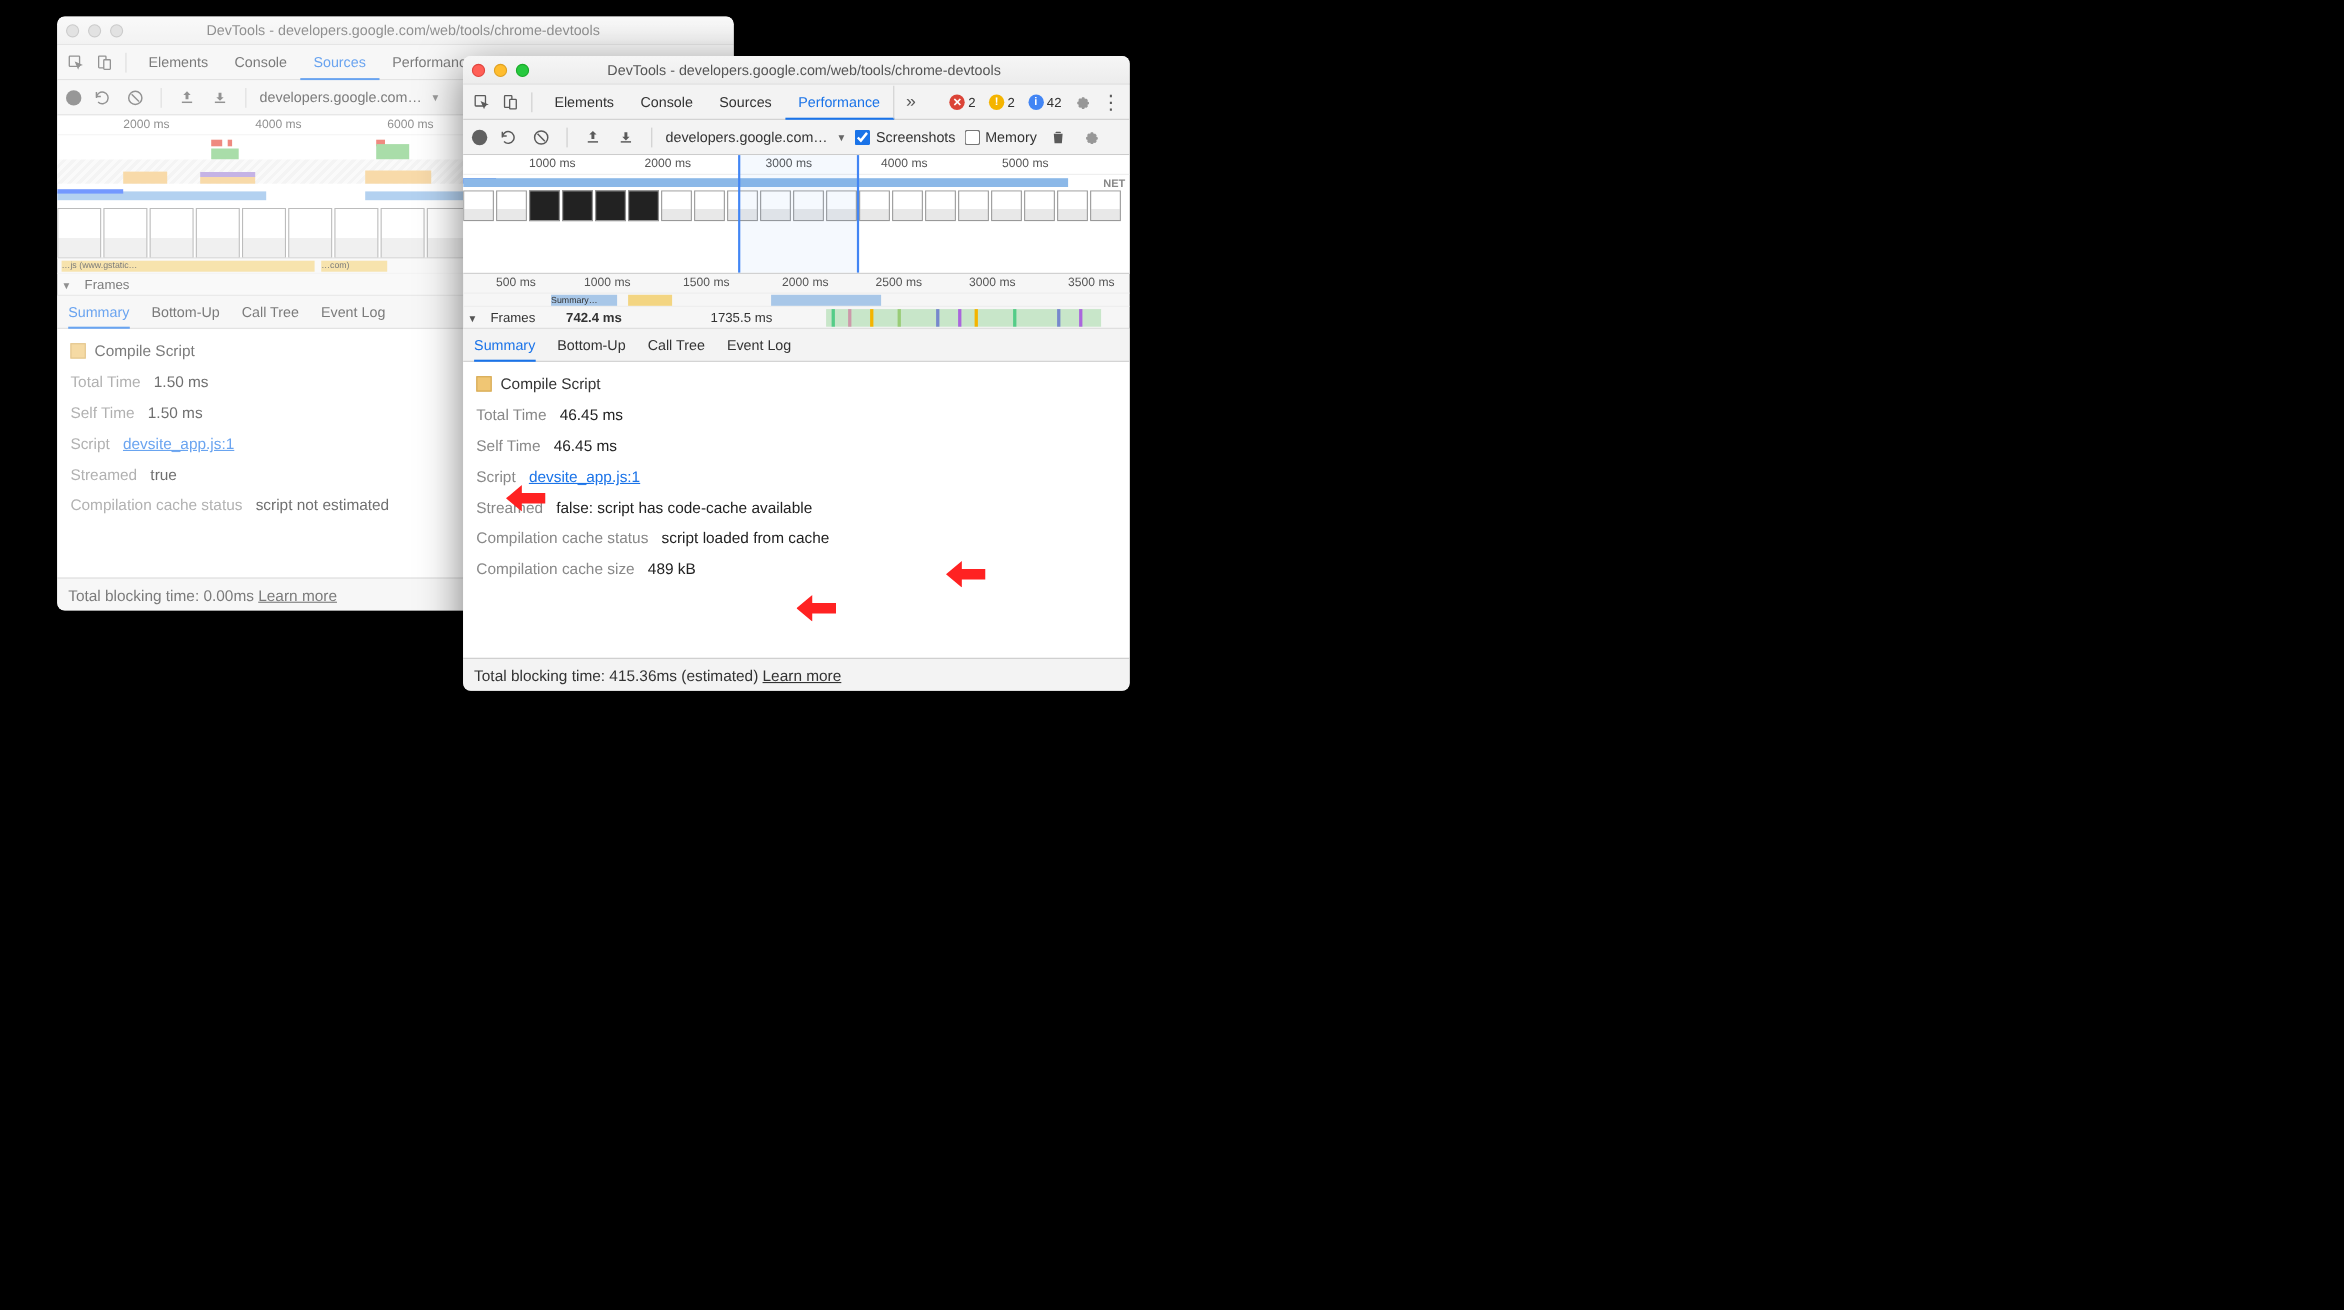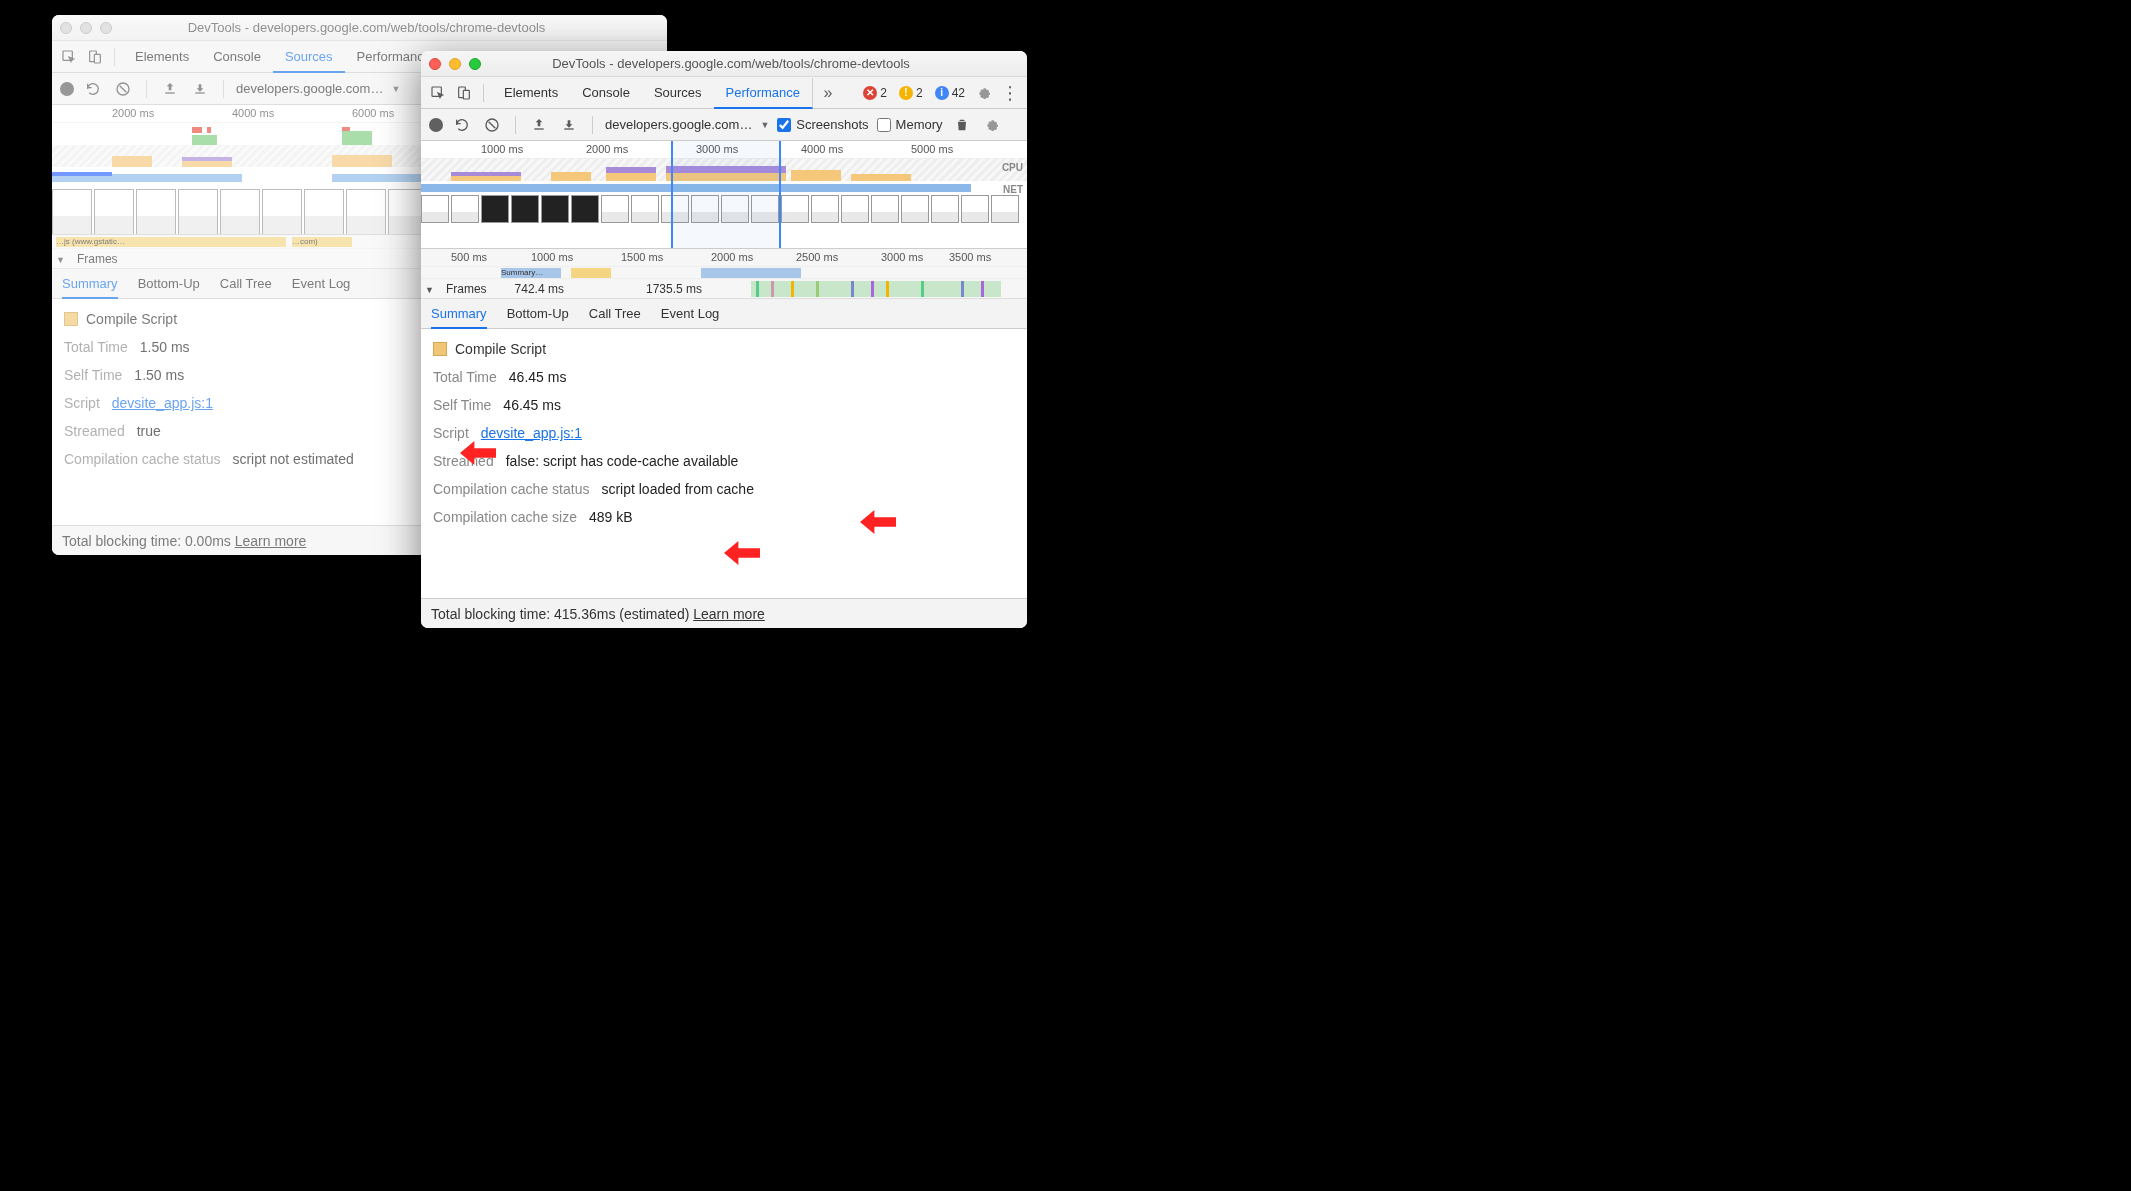--- a/index.html
+++ b/index.html
@@ -405,29 +405,20 @@
   </div>
 
   <div class="timeline-area" style="height:108px;">
     <div class="ruler">
       <span class="ruler-tick" style="left:60px">1000 ms</span>
       <span class="ruler-tick" style="left:165px">2000 ms</span>
       <span class="ruler-tick" style="left:275px">3000 ms</span>
       <span class="ruler-tick" style="left:380px">4000 ms</span>
       <span class="ruler-tick" style="left:490px">5000 ms</span>
     </div>
-    <div class="cpu-row hatched">
-      <div class="cpu-fill" style="left:30px; width:70px; height:60%;"></div>
-      <div class="cpu-fill" style="left:130px; width:40px; height:40%; background:#f4c77b;"></div>
-      <div class="cpu-fill" style="left:185px; width:50px; height:90%;"></div>
-      <div class="cpu-fill" style="left:245px; width:120px; height:95%;"></div>
-      <div class="cpu-fill" style="left:370px; width:50px; height:50%; background:#f4c77b;"></div>
-      <div class="cpu-fill" style="left:430px; width:60px; height:30%; background:#f4c77b;"></div>
-      <div class="row-label">CPU</div>
-    </div>
     <div class="net-row" style="height:14px;">
       <div style="position:absolute;left:0;width:30px;height:5px;background:#2962ff;top:3px;"></div>
       <div class="net-bar" style="left:0; width:550px; top:3px;"></div>
       <div class="row-label">NET</div>
     </div>
     <div class="filmstrip" style="height:32px;">
       <div class="thumb" style="flex-basis:28px;height:28px;"></div>
         <div class="thumb" style="flex-basis:28px;height:28px;"></div>
       <div class="thumb" style="flex-basis:28px;height:28px;background:#222;"></div>
         <div class="thumb" style="flex-basis:28px;height:28px;background:#222;"></div>
@@ -451,31 +442,31 @@
     <div class="sel-box" style="left:250px; width:110px;"></div>
   </div>
 
   <div class="mid-ruler">
     <span class="ruler-tick" style="left:30px">500 ms</span>
     <span class="ruler-tick" style="left:110px">1000 ms</span>
     <span class="ruler-tick" style="left:200px">1500 ms</span>
     <span class="ruler-tick" style="left:290px">2000 ms</span>
     <span class="ruler-tick" style="left:375px">2500 ms</span>
     <span class="ruler-tick" style="left:460px">3000 ms</span>
-    <span class="ruler-tick" style="left:528px">3500 ms</span>
+    <span class="ruler-tick" style="left:550px">3500 ms</span>
   </div>
   <div style="height:12px; position:relative; border-bottom:1px solid #eee; font-size:10px;">
     <div class="tiny-flame tf-blue" style="left:80px;width:60px;top:1px;">Summary…</div>
     <div class="tiny-flame tf-yellow" style="left:150px;width:40px;top:1px;"></div>
     <div class="tiny-flame tf-blue" style="left:280px;width:100px;top:1px;"></div>
   </div>
   <div class="frames-row">
     <span class="tri"></span>
     <span>Frames</span>
-    <span style="margin-left:20px;">742.4 ms</span>
+    <span style="margin-left:20px;font-weight:bold;">742.4 ms</span>
     <span style="position:absolute; left:225px;">1735.5 ms</span>
     <div class="frm-green" style="left:330px; width:250px;"></div>
     <div class="stripe" style="left:335px; background:#5c8;"></div>
     <div class="stripe" style="left:350px; background:#c9a;"></div>
     <div class="stripe" style="left:370px; background:#f4b400;"></div>
     <div class="stripe" style="left:395px; background:#9c7;"></div>
     <div class="stripe" style="left:430px; background:#78c;"></div>
     <div class="stripe" style="left:450px; background:#a6d;"></div>
     <div class="stripe" style="left:465px; background:#f4b400;"></div>
     <div class="stripe" style="left:500px; background:#5c8;"></div>

